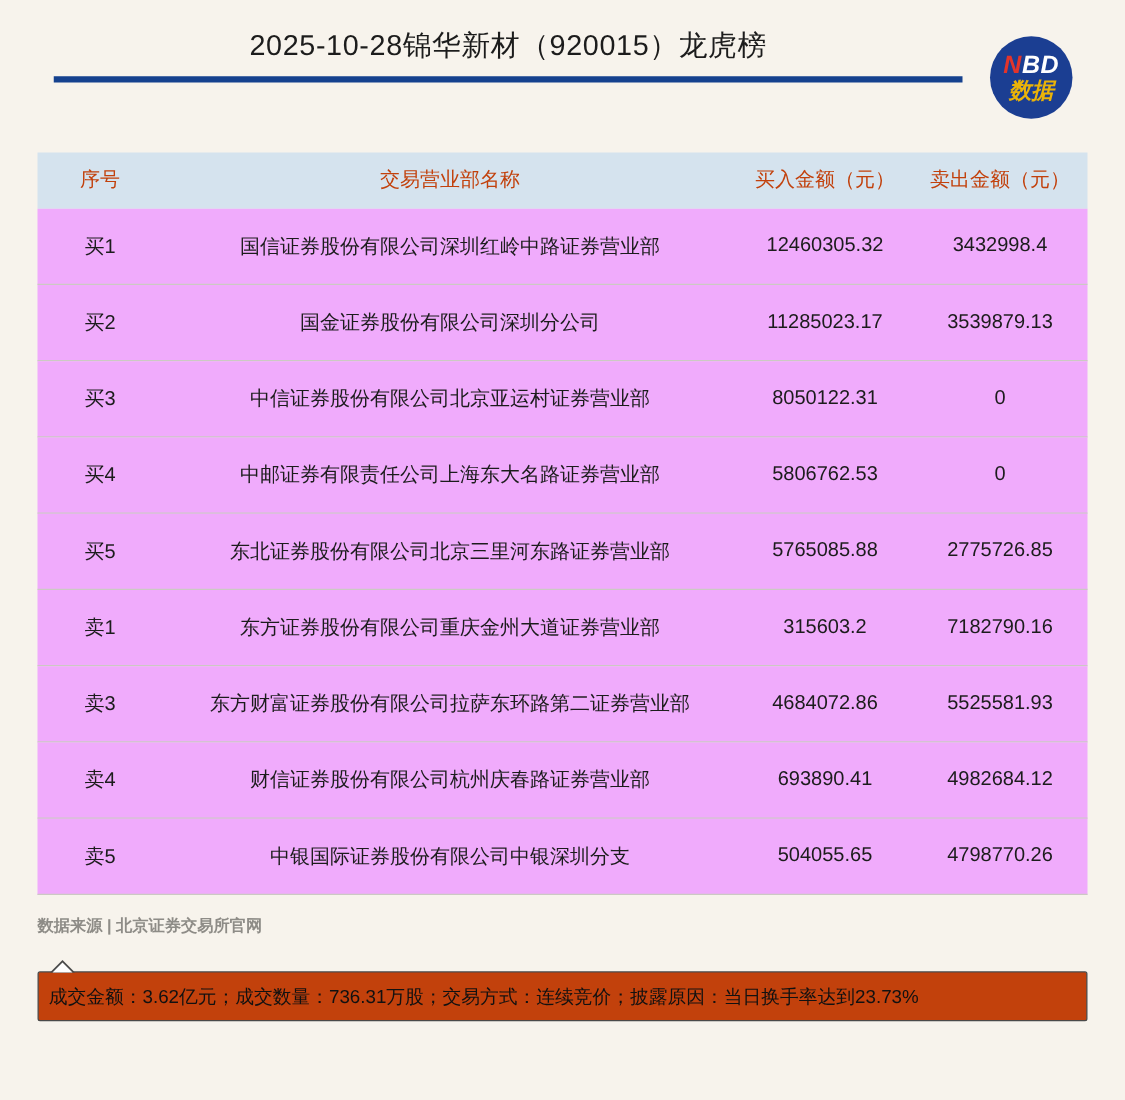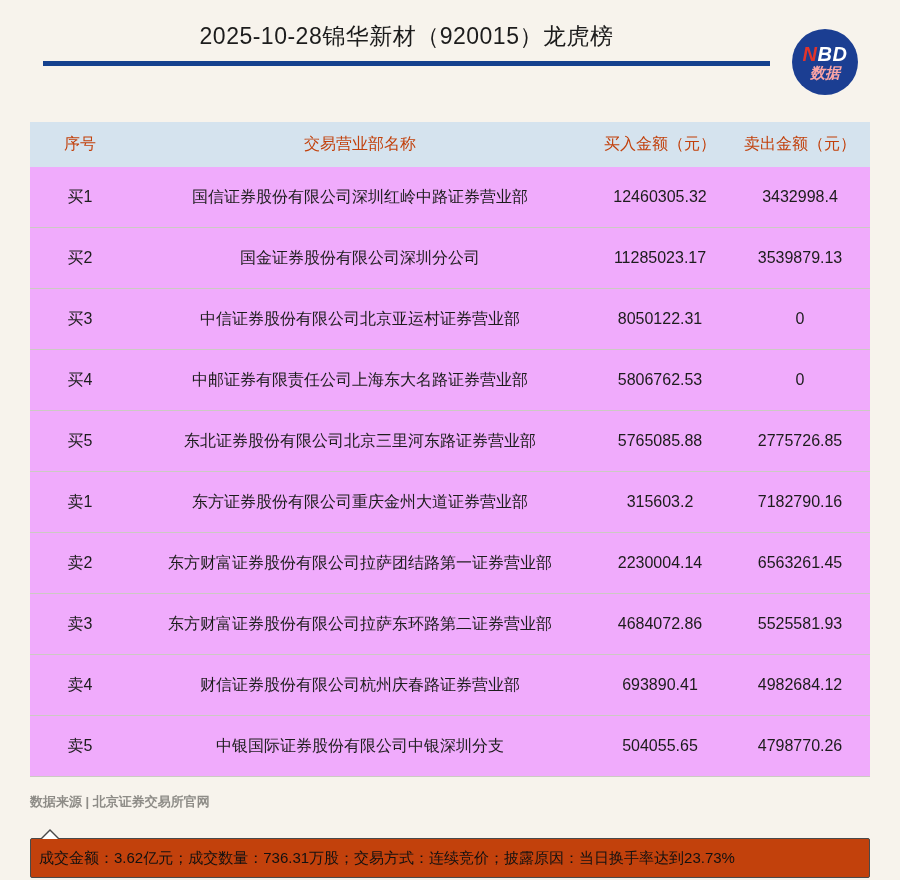--- a/index.html
+++ b/index.html
@@ -21,21 +21,21 @@
   .logo {
     position: absolute; left: 792px; top: 29px;
     width: 66px; height: 66px; border-radius: 50%;
     background: #1b3e92;
     display: flex; flex-direction: column; align-items: center; justify-content: center;
     font-style: italic; font-weight: 700; line-height: 1.05;
   }
   .logo-line1 { font-size: 20px; letter-spacing: 0.5px; }
   .logo-line1 .n { color: #e2342b; }
   .logo-line1 .bd { color: #ffffff; }
-  .logo-line2 { font-size: 15px; color: #fca5a5; }
+  .logo-line2 { font-size: 18px; color: #eab308; }
 
   
   .table { margin: 0 30px; width: 840px; }
   .trow, .thead { display: flex; align-items: center; }
   .thead { height: 45px; background: #d5e3ee; font-size: 16px; color: #c2410c; }
   .trow { height: 61px; border-bottom: 1px solid #ccc9c3; font-size: 16px; background: #f0abfc; }
   .c { text-align: center; }
   .col-seq  { width: 100px; }
   .col-name { width: 460px; }
   .col-num  { width: 140px; }
@@ -119,26 +119,20 @@
       <div class="c col-num">5765085.88</div>
       <div class="c col-num">2775726.85</div>
     </div>
     <div class="trow">
       <div class="c col-seq">卖1</div>
       <div class="c col-name cell-name">东方证券股份有限公司重庆金州大道证券营业部</div>
       <div class="c col-num">315603.2</div>
       <div class="c col-num">7182790.16</div>
     </div>
     <div class="trow">
-      <div class="c col-seq">卖2</div>
-      <div class="c col-name cell-name">东方财富证券股份有限公司拉萨团结路第一证券营业部</div>
-      <div class="c col-num">2230004.14</div>
-      <div class="c col-num">6563261.45</div>
-    </div>
-    <div class="trow">
       <div class="c col-seq">卖3</div>
       <div class="c col-name cell-name">东方财富证券股份有限公司拉萨东环路第二证券营业部</div>
       <div class="c col-num">4684072.86</div>
       <div class="c col-num">5525581.93</div>
     </div>
     <div class="trow">
       <div class="c col-seq">卖4</div>
       <div class="c col-name cell-name">财信证券股份有限公司杭州庆春路证券营业部</div>
       <div class="c col-num">693890.41</div>
       <div class="c col-num">4982684.12</div>

